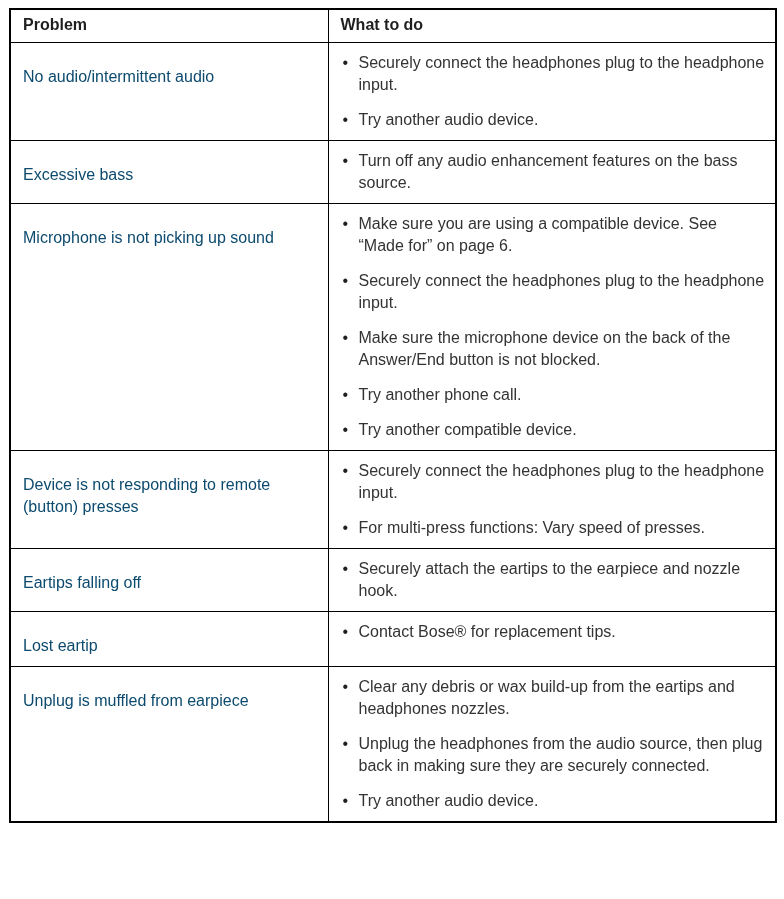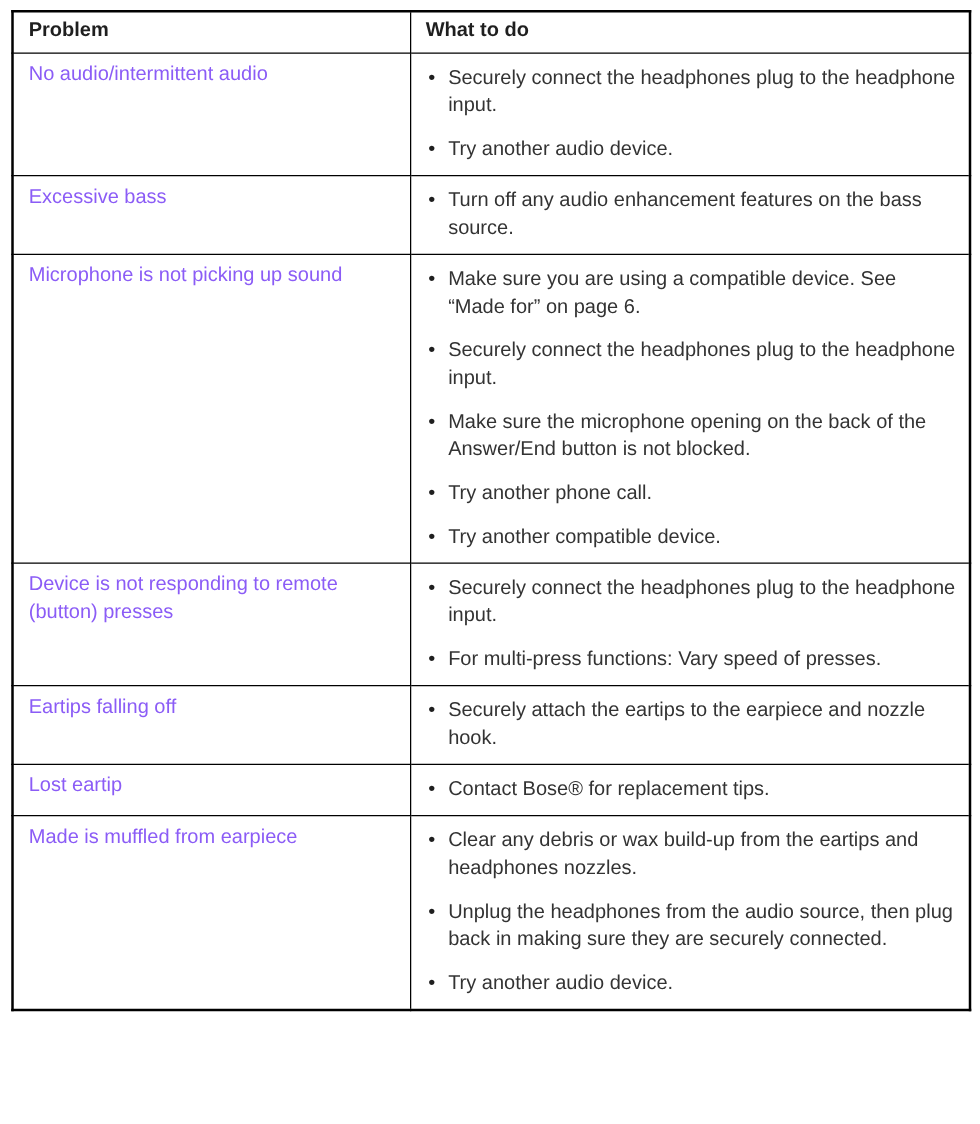--- a/index.html
+++ b/index.html
@@ -38,22 +38,22 @@
   th.header-cell {
     font-size: 16px;
     font-weight: bold;
     color: #1f1f1f;
     padding: 6px 10px 6px 12px;
     height: 20px;
   }
   td.problem-cell {
     font-size: 16px;
     line-height: 22px;
-    padding: 6px 10px 9px 12px;
-    color: #8b5cf6;
+    padding: 23px 10px 9px 12px;
+    color: #0c4a6e;
   }
   td.solution-cell {
     padding: 9px 10px 9px 12px;
   }
   ul.solution-list {
     margin: 0;
     padding: 0;
     list-style: none;
   }
   ul.solution-list li {
@@ -130,21 +130,21 @@
               <li>
                 <span class="bullet">•</span>
                 <span class="solution-text">Make sure you are using a compatible device. See “Made for” on page 6.</span>
               </li>
               <li>
                 <span class="bullet">•</span>
                 <span class="solution-text">Securely connect the headphones plug to the headphone input.</span>
               </li>
               <li>
                 <span class="bullet">•</span>
-                <span class="solution-text">Make sure the microphone opening on the back of the Answer/End button is not blocked.</span>
+                <span class="solution-text">Make sure the microphone device on the back of the Answer/End button is not blocked.</span>
               </li>
               <li>
                 <span class="bullet">•</span>
                 <span class="solution-text">Try another phone call.</span>
               </li>
               <li>
                 <span class="bullet">•</span>
                 <span class="solution-text">Try another compatible device.</span>
               </li>
             </ul>
@@ -181,21 +181,21 @@
           <td class="solution-cell">
             <ul class="solution-list">
               <li>
                 <span class="bullet">•</span>
                 <span class="solution-text">Contact Bose® for replacement tips.</span>
               </li>
             </ul>
           </td>
         </tr>
         <tr>
-          <td class="problem-cell">Made is muffled from earpiece</td>
+          <td class="problem-cell">Unplug is muffled from earpiece</td>
           <td class="solution-cell">
             <ul class="solution-list">
               <li>
                 <span class="bullet">•</span>
                 <span class="solution-text">Clear any debris or wax build-up from the eartips and headphones nozzles.</span>
               </li>
               <li>
                 <span class="bullet">•</span>
                 <span class="solution-text">Unplug the headphones from the audio source, then plug back in making sure they are securely connected.</span>
               </li>

